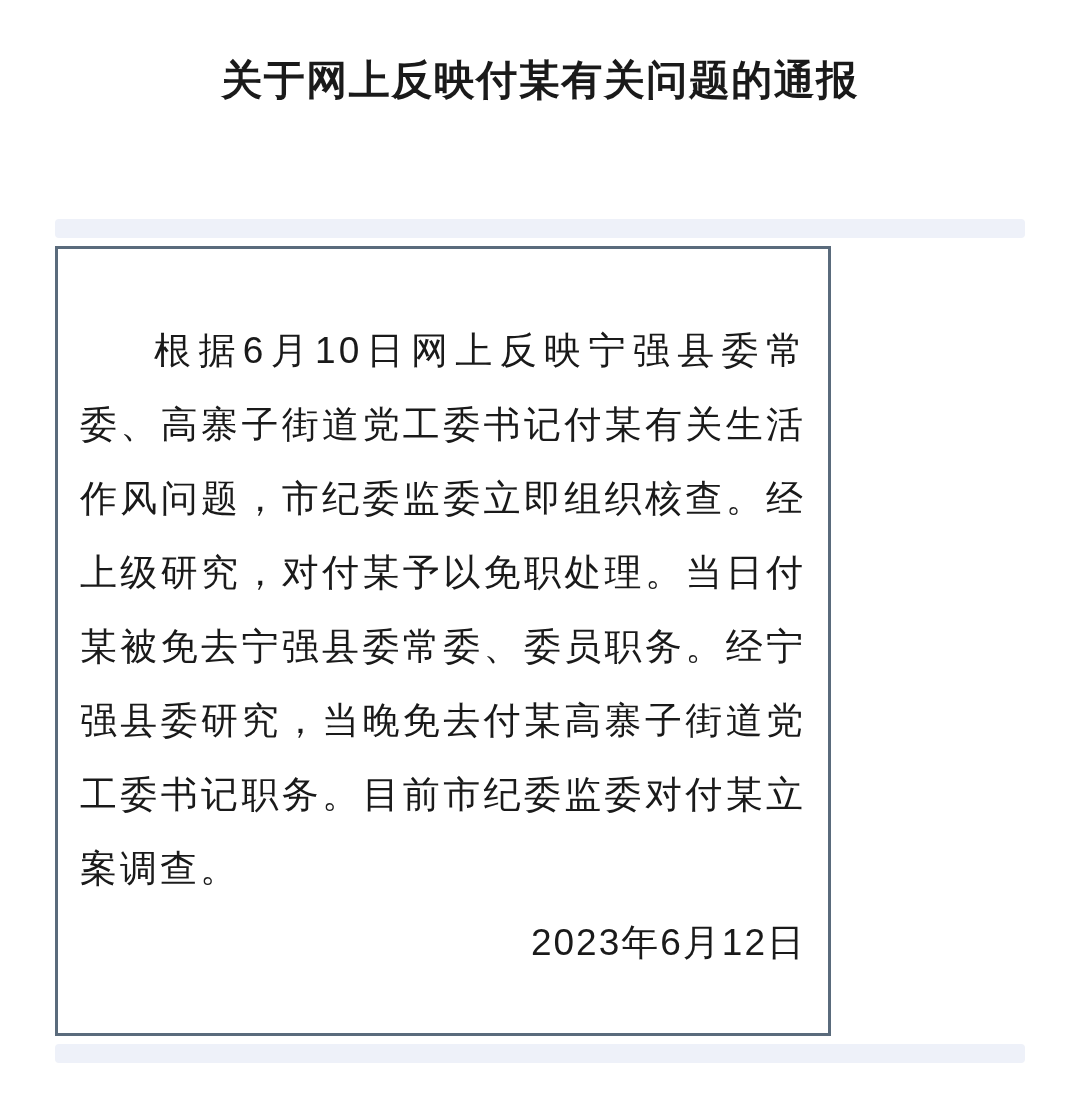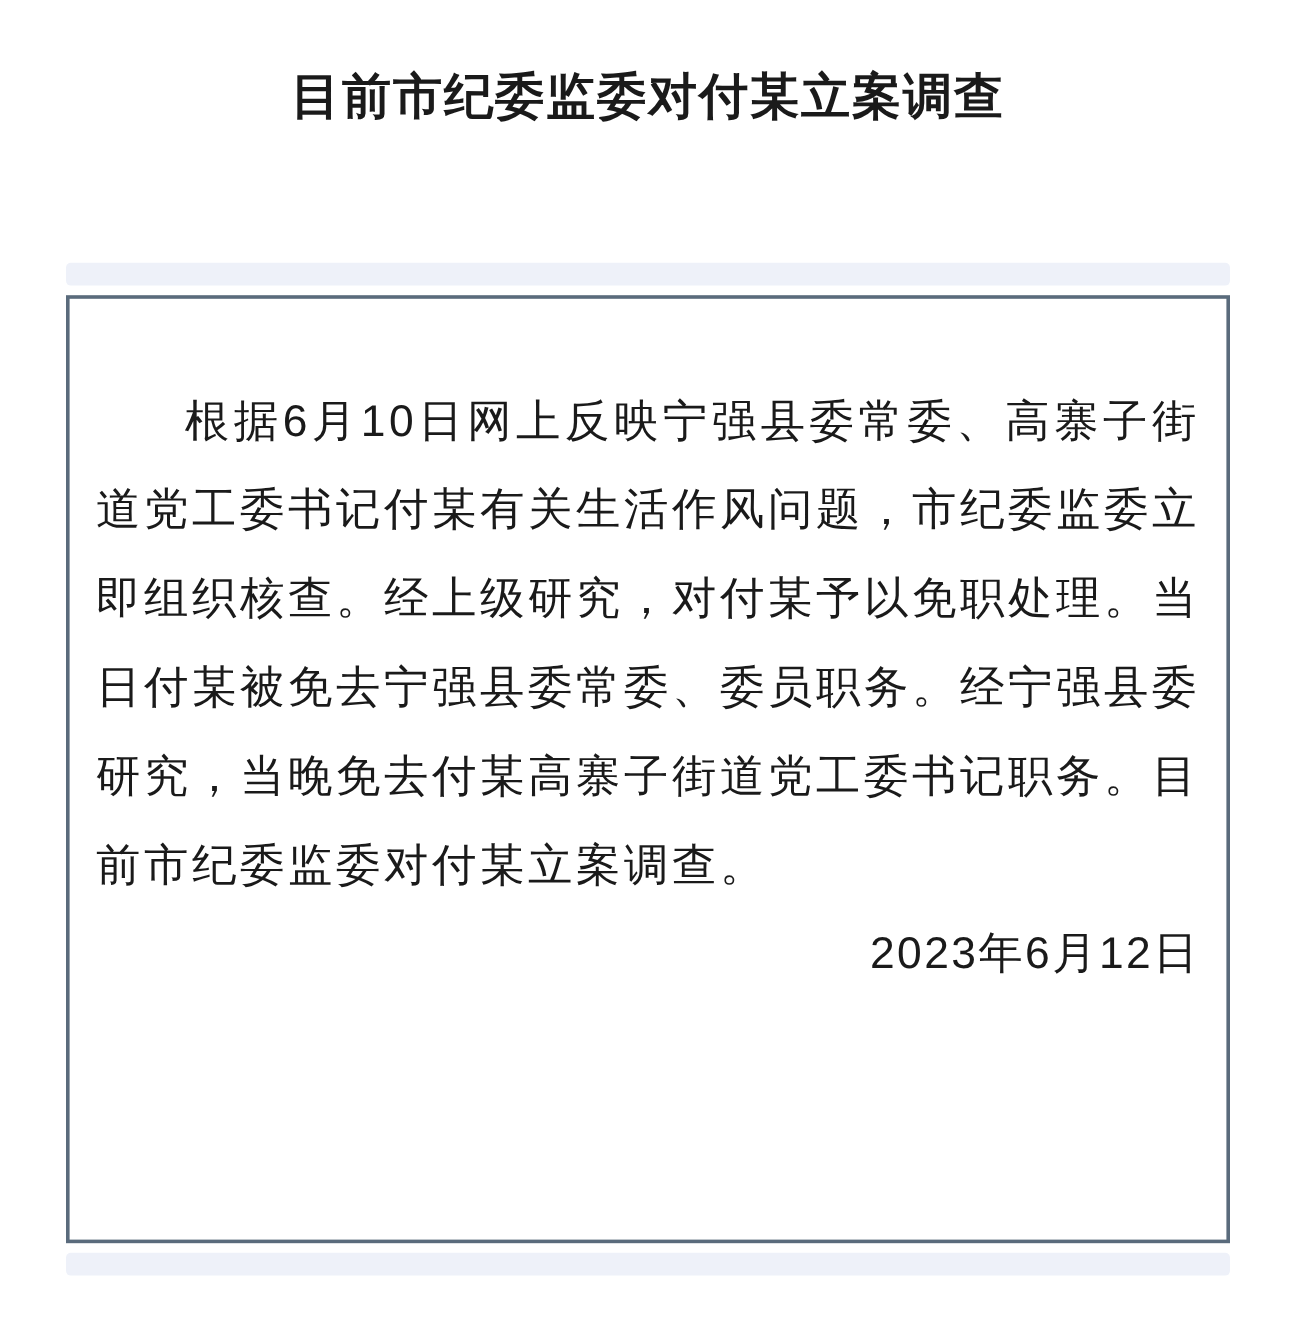--- a/index.html
+++ b/index.html
@@ -35,21 +35,21 @@
     height: 19px;
     background: var(--divider-band);
     border-radius: 4px;
   }
   .band-top { top: 219px; }
   .band-bottom { top: 1044px; }
   .notice-box {
     position: absolute;
     left: 55px;
     top: 246px;
-    width: 970px;
+    width: 776px;
     height: 790px;
     border: 3px solid var(--box-border);
     background: var(--background);
     padding: 65px 22px 0 22px;
   }
   .notice-body {
     margin: 0;
     font-size: 37px;
     letter-spacing: 3px;
     line-height: 74px;
@@ -70,21 +70,21 @@
     font-size: 37px;
     letter-spacing: 2px;
     line-height: 74px;
     text-align: right;
     color: var(--text);
   }
 </style>
 </head>
 <body>
 
-<h1 class="page-title">目前市纪委监委对付某立案调查</h1>
+<h1 class="page-title">关于网上反映付某有关问题的通报</h1>
 
 <div class="band band-top"></div>
 
 <section class="notice-box">
   <p class="notice-body">根据6月10日网上反映宁强县委常委、高寨子街道党工委书记付某有关生活作风问题，市纪委监委立即组织核查。经上级研究，对付某予以免职处理。当日付某被免去宁强县委常委、委员职务。经宁强县委研究，当晚免去付某高寨子街道党工委书记职务。目前市纪委监委对付某立案调查。</p>
   <div class="notice-date">2023年6月12日</div>
 </section>
 
 <div class="band band-bottom"></div>
 

